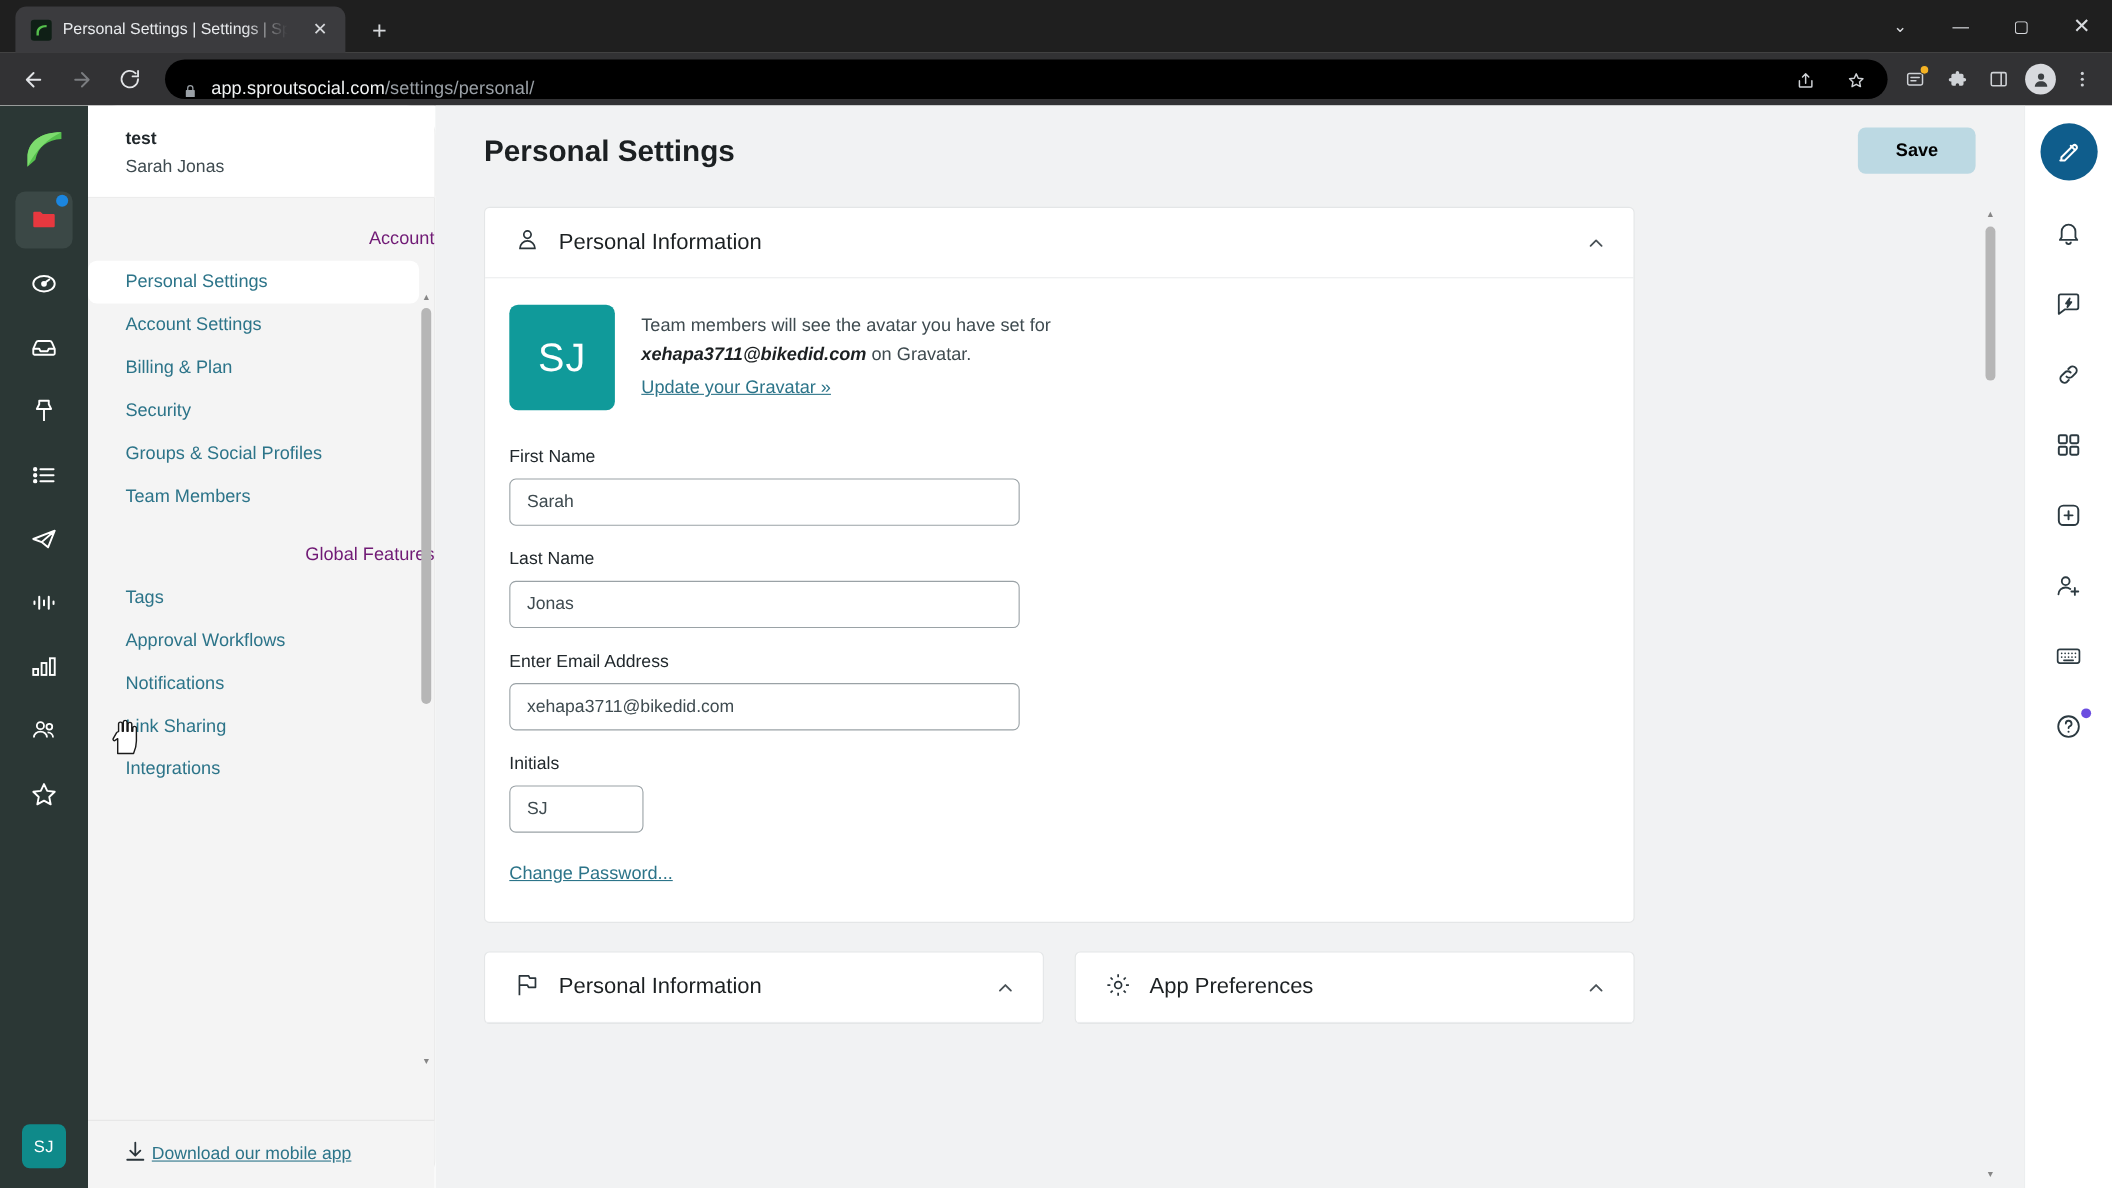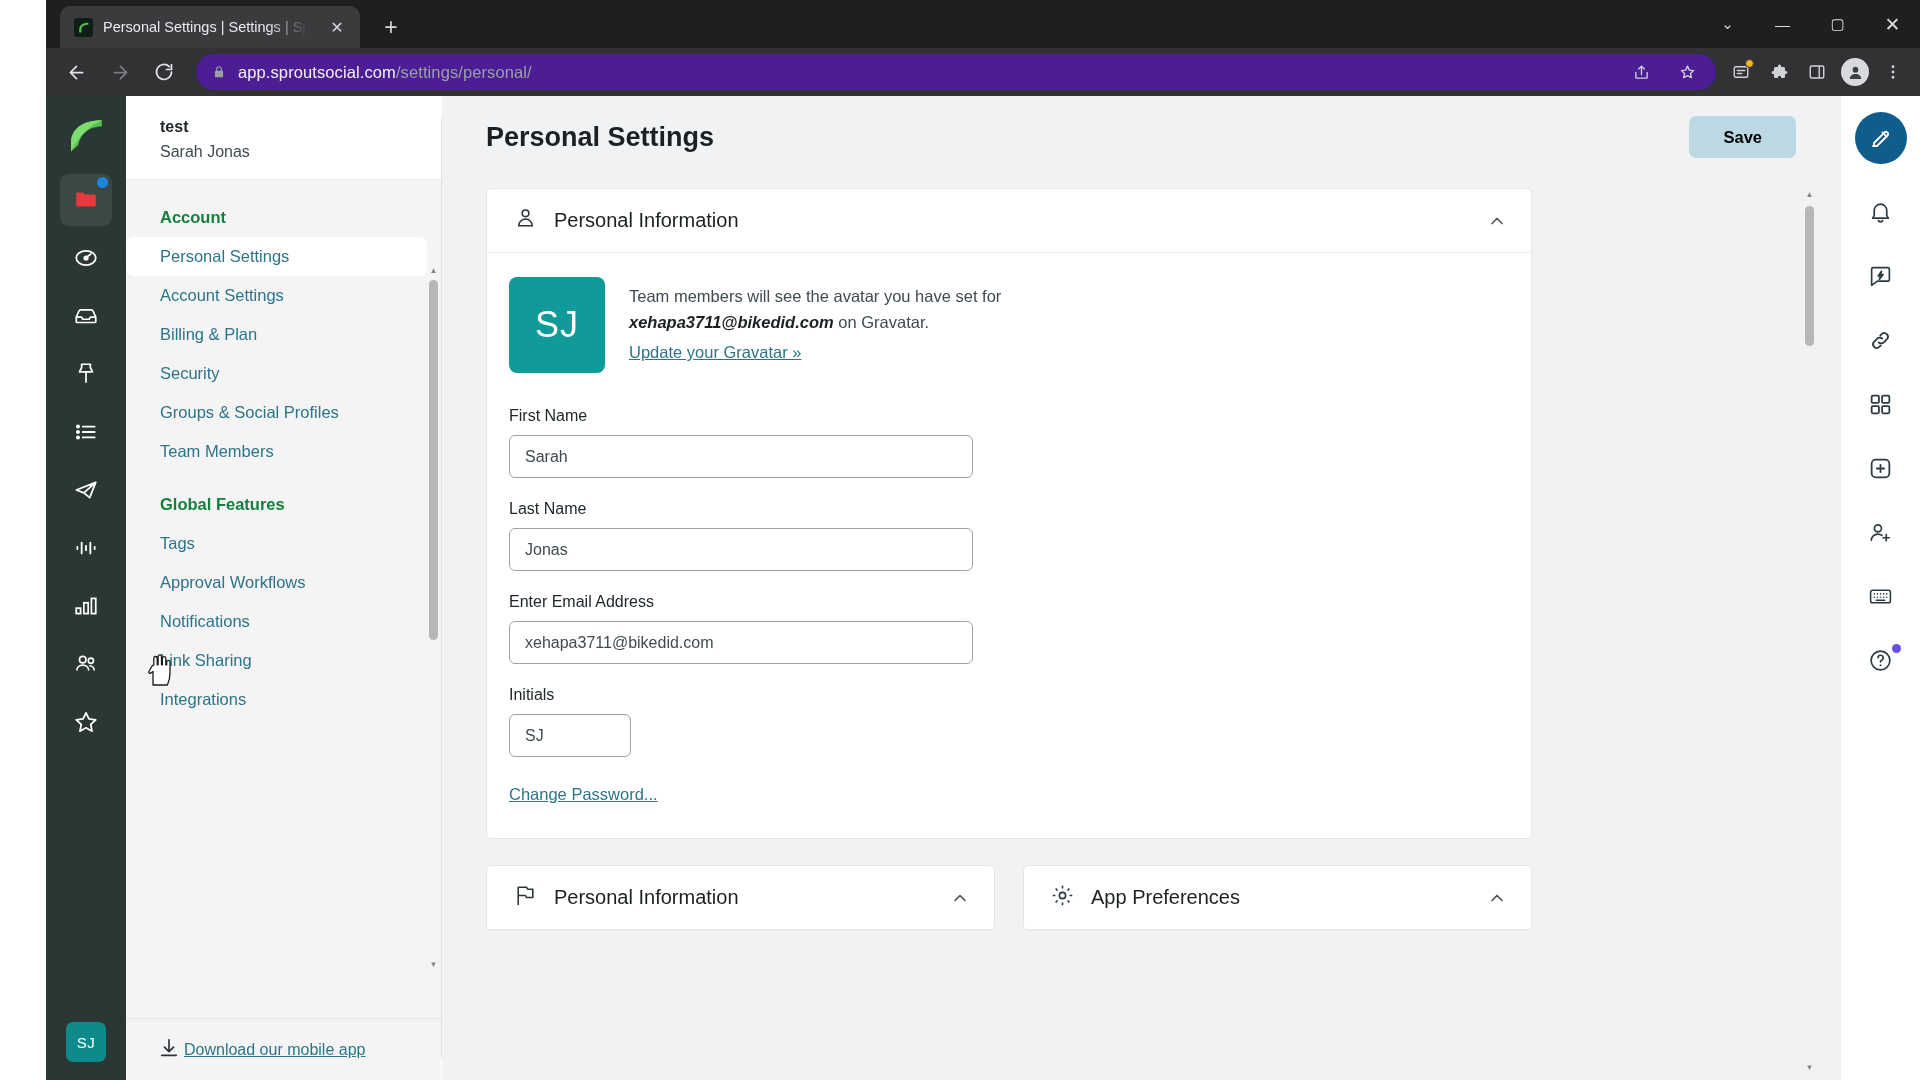--- a/index.html
+++ b/index.html
@@ -3,21 +3,21 @@
 <meta charset="utf-8">
 <style>
   * { box-sizing: border-box; margin: 0; padding: 0; }
   html, body {
     width: 1920px; height: 1080px;
     font-family: "Liberation Sans", sans-serif;
     background: #ffffff; overflow: hidden;
   }
 
   
-  .browser { width: 1920px; height: 1080px; display: flex; flex-direction: column; padding-left: 46px; }
+  .browser { width: 1920px; height: 1080px; display: flex; flex-direction: column; }
 
   .tabstrip {
     height: 48px; background: #1f1f1f;
     display: flex; align-items: flex-end; padding-left: 14px; flex-shrink: 0;
     position: relative;
   }
   .tab {
     width: 300px; height: 42px; background: #3b3b3e;
     border-radius: 10px 10px 0 0; display: flex; align-items: center;
     padding: 0 10px 0 14px; gap: 10px; position: relative;
@@ -54,22 +54,22 @@
   .omnibar {
     height: 48px; background: #323234; display: flex; align-items: center;
     padding: 0 10px; gap: 4px; flex-shrink: 0;
   }
   .nav-btn {
     width: 40px; height: 40px; border-radius: 50%; display: flex;
     align-items: center; justify-content: center; color: #e2e4e7;
   }
   .nav-btn.fwd { color: #7b7d80; }
   .urlbox {
-    flex: 1; height: 36px; background: #4c1d95; border-radius: 18px;
-    display: flex; align-items: center; padding: 0 12px 0 16px; gap: 12px;
+    flex: 1; height: 36px; background: #000000; border-radius: 18px;
+    display: flex; align-items: flex-end; padding: 0 12px 0 16px; gap: 12px;
     margin-left: 8px; margin-right: 4px;
   }
   .lock-ico { color: #9aa0a6; display: flex; align-items: center; }
   .url { flex: 1; font-size: 16.5px; color: #9aa0a6; letter-spacing: .1px; }
   .url .host { color: #f1f3f4; }
   .omni-ico {
     width: 34px; height: 34px; display: flex; align-items: center;
     justify-content: center; color: #cfd2d6; position: relative;
   }
   .ext-dot {
@@ -114,21 +114,21 @@
     display: flex; flex-direction: column; border-right: 1px solid #e2e2e2;
     position: relative;
     border-radius: 27px;
   }
   .sidenav-head {
     background: #fff; padding: 22px 0 18px 34px; border-bottom: 1px solid #ececec;
   }
   .sn-acct { font-size: 16px; font-weight: 700; color: #21282c; margin-bottom: 7px; }
   .sn-user { font-size: 16px; color: #3f4b50; }
   .sn-scroll { flex: 1; overflow: hidden; padding-top: 18px; position: relative; }
-  .sn-group { font-size: 16.5px; font-weight: 700; color: #15803d; padding: 10px 0 10px 34px; }
+  .sn-group { font-size: 16.5px; font-weight: 400; color: #701a75; padding: 10px 0 10px 34px; text-align: right; }
   .sn-link {
     display: block; font-size: 16.5px; color: #2c7489; padding: 10px 0 10px 34px;
     margin: 0 14px 0 0; border-radius: 0 8px 8px 0;
   }
   .sn-link.active { background: #ffffff; border-radius: 8px; margin-left: 0; }
   .sn-scrollbar {
     position: absolute; right: 3px; top: 0; width: 9px; height: 100%;
   }
   .sn-sb-arrow {
     position: absolute; left: 0; width: 9px; height: 12px; color: #868686;

